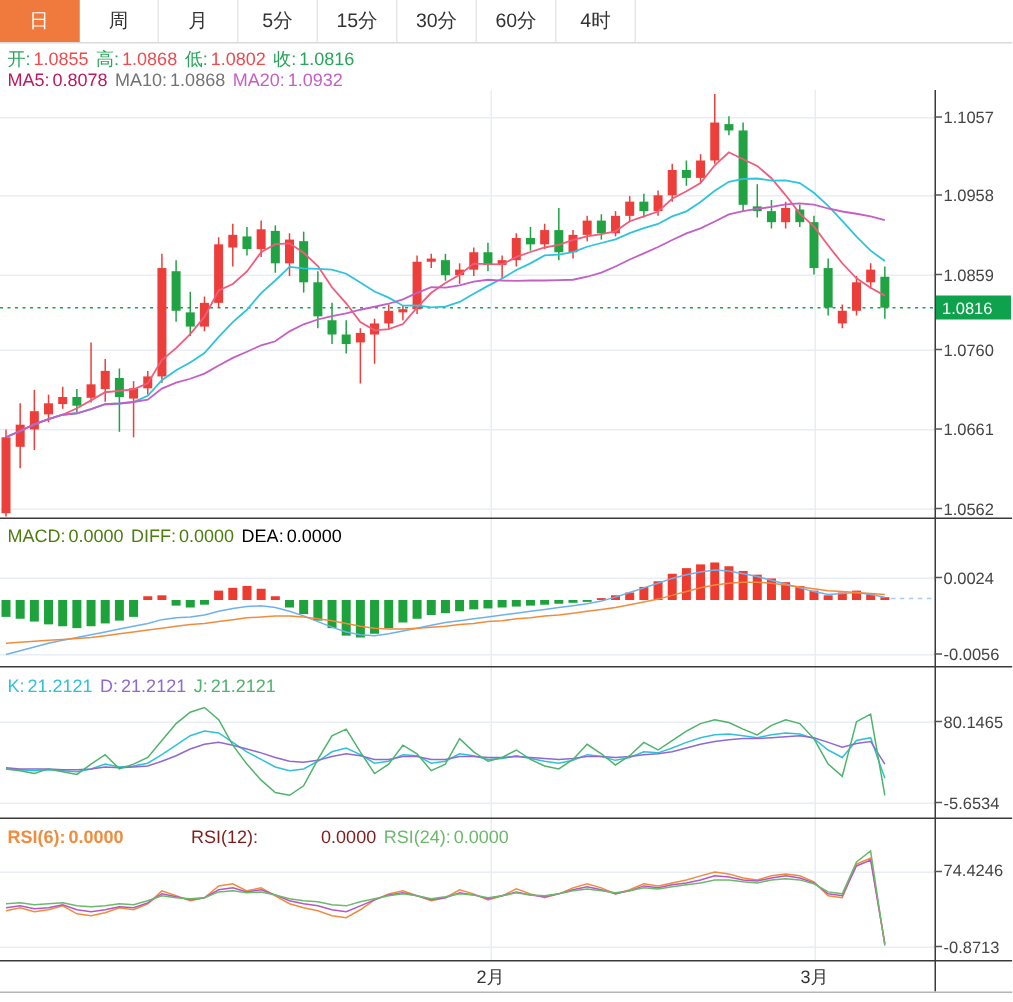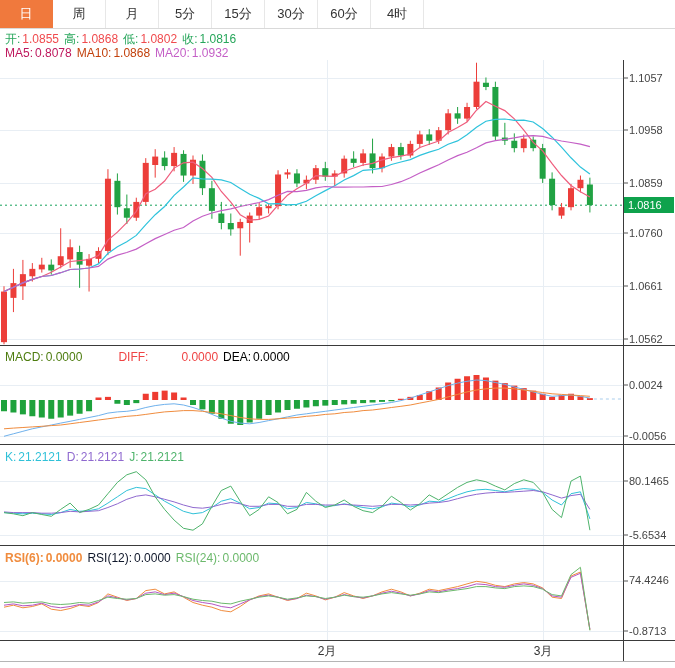--- a/index.html
+++ b/index.html
@@ -7,24 +7,24 @@
        font-family:"Liberation Sans",sans-serif;}
   .tabbar{position:absolute;top:0;left:0;width:675px;height:29px;display:flex;
           border-bottom:1px solid #d9d9d9;background:#fff;z-index:3;box-sizing:border-box;}
   .tab{width:53px;height:28px;line-height:28px;text-align:center;font-size:13px;color:#333;
        border-right:1px solid #e7e7e7;cursor:pointer;box-sizing:border-box;}
   .tab.active{background:#f0793d;color:#fff;border-right-color:#f0793d;}
   .cap{position:absolute;left:5px;font-size:12px;display:flex;gap:3px;z-index:3;
        white-space:nowrap;line-height:14px;}
   .cap .pair span{margin-right:2px;}
   .g{color:#27a65b;} .r{color:#f04a4d;}
-  .ma5{color:#be185d;} .ma10{color:#c2410c;} .ma20{color:#c45fc6;}
-  .macdc{color:#4d7c0f;} .diffc{color:#ef4444;margin-left:31px;} .deac{color:#000000;}
+  .ma5{color:#be185d;} .ma10{color:#737373;} .ma20{color:#c45fc6;}
+  .macdc{color:#4d7c0f;} .diffc{color:#4d7c0f;} .deac{color:#000000;}
   .kc{color:#30c1d8;} .dc{color:#8f69cf;} .jc{color:#4eb36b;}
-  .r6{color:#f08c3e;font-weight:bold;} .r12{color:#0f172a;} .r24{color:#6cb96c;}
+  .r6{color:#f08c3e;font-weight:bold;} .r12{color:#7f1d1d;margin-left:40px;} .r24{color:#6cb96c;}
   svg#cv{position:absolute;top:0;left:0;z-index:1;}
   .ax{font-size:11px;fill:#444;font-family:"Liberation Sans",sans-serif;}
   .month{font-size:12px;fill:#333;font-family:"Liberation Sans",sans-serif;}
   .tagbg{fill:#0ea24c;}
   .tagtx{font-size:11px;fill:#fff;font-family:"Liberation Sans",sans-serif;}
 </style>
 </head>
 <body>
 
 <div class="app">

